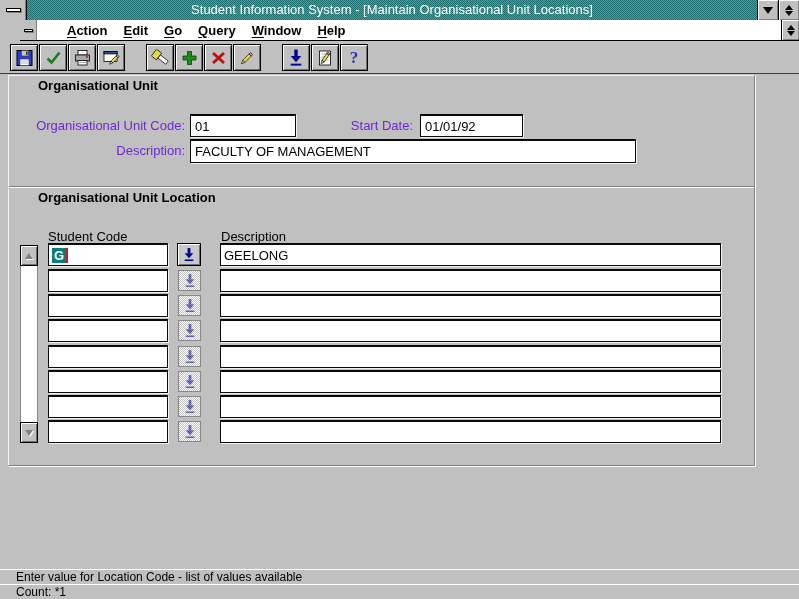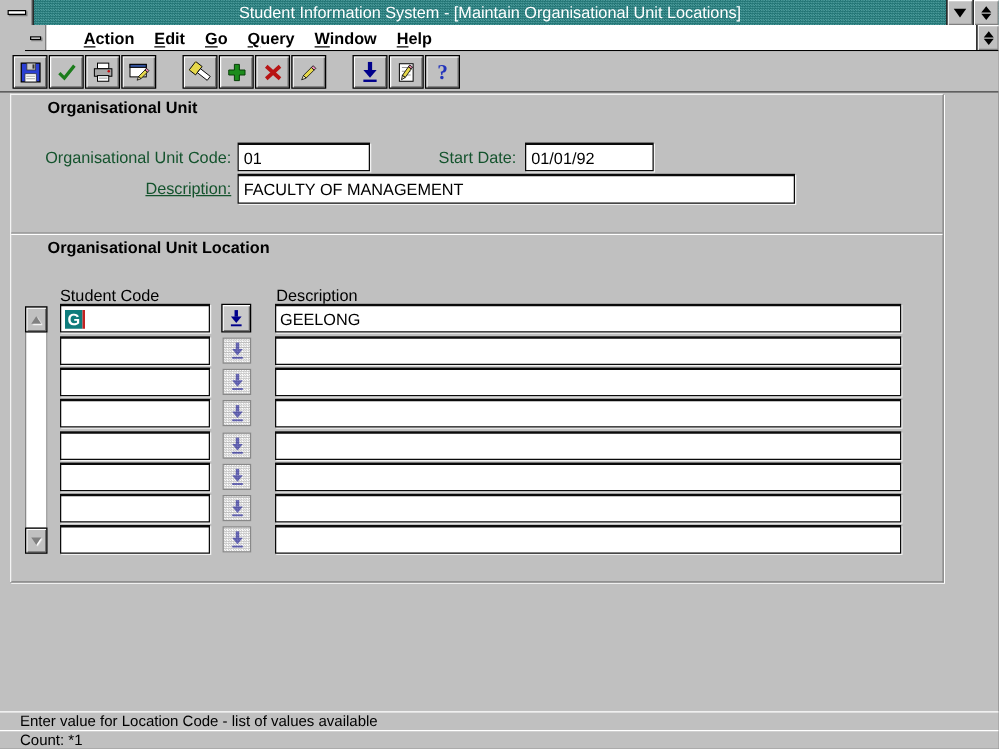--- a/index.html
+++ b/index.html
@@ -78,21 +78,21 @@
   .frame {
     position:absolute; left:8px; top:75px; width:747px; height:391px;
     border:1px solid; border-color:#f4f4f4 #808080 #808080 #f4f4f4;
     box-shadow:1px 1px 0 #fff;
   }
   .separator {
     position:absolute; left:9px; top:186px; width:745px; height:2px;
     border-top:1px solid #808080; border-bottom:1px solid #fff;
   }
   .section-title { position:absolute; font-weight:bold; font-size:13px; color:#000; }
-  .fld-label { position:absolute; font-size:13px; color:#14532d; }
+  .fld-label { position:absolute; font-size:13px; color:#6d28d9; }
   .ra { text-align:right; }
   .fld {
     position:absolute; background:#fff; color:#000;
     border:1px solid #0a0a0a; border-top-width:2px;
     box-shadow:1px 1px 0 #f2f2f2;
     font-family:"Liberation Sans", sans-serif; font-size:13px; padding:0 4px;
   }
   input.fld { outline:none; }
   .col-header { position:absolute; font-size:13px; color:#000; }
 
@@ -284,21 +284,21 @@
   <div class="separator"></div>
 
   <div class="section-title" style="left:38px; top:78px;">Organisational Unit</div>
 
   <div class="fld-label ra" style="left:28px; top:118px; width:157px;">Organisational Unit Code:</div>
   <input class="fld" style="left: 190px; top: 114px; width: 106px; height: 23px;" value="01">
 
   <div class="fld-label ra" style="left:340px; top:118px; width:73px;">Start Date:</div>
   <input class="fld" style="left: 420px; top: 114px; width: 103px; height: 23px;" value="01/01/92">
 
-  <div class="fld-label ra" style="left:28px; top:143px; width:157px;text-decoration:underline;">Description:</div>
+  <div class="fld-label ra" style="left:28px; top:143px; width:157px;">Description:</div>
   <input class="fld" style="left: 190px; top: 139px; width: 446px; height: 24px;" value="FACULTY OF MANAGEMENT">
 
   <div class="section-title" style="left:38px; top:190px;">Organisational Unit Location</div>
 
   <div class="col-header" style="left:48px; top:229px;">Student Code</div>
   <div class="col-header" style="left:221px; top:229px;">Description</div>
 
   <div class="vscroll">
     <div class="vs-btn up">
       <span class="vs-tri-up"></span>

